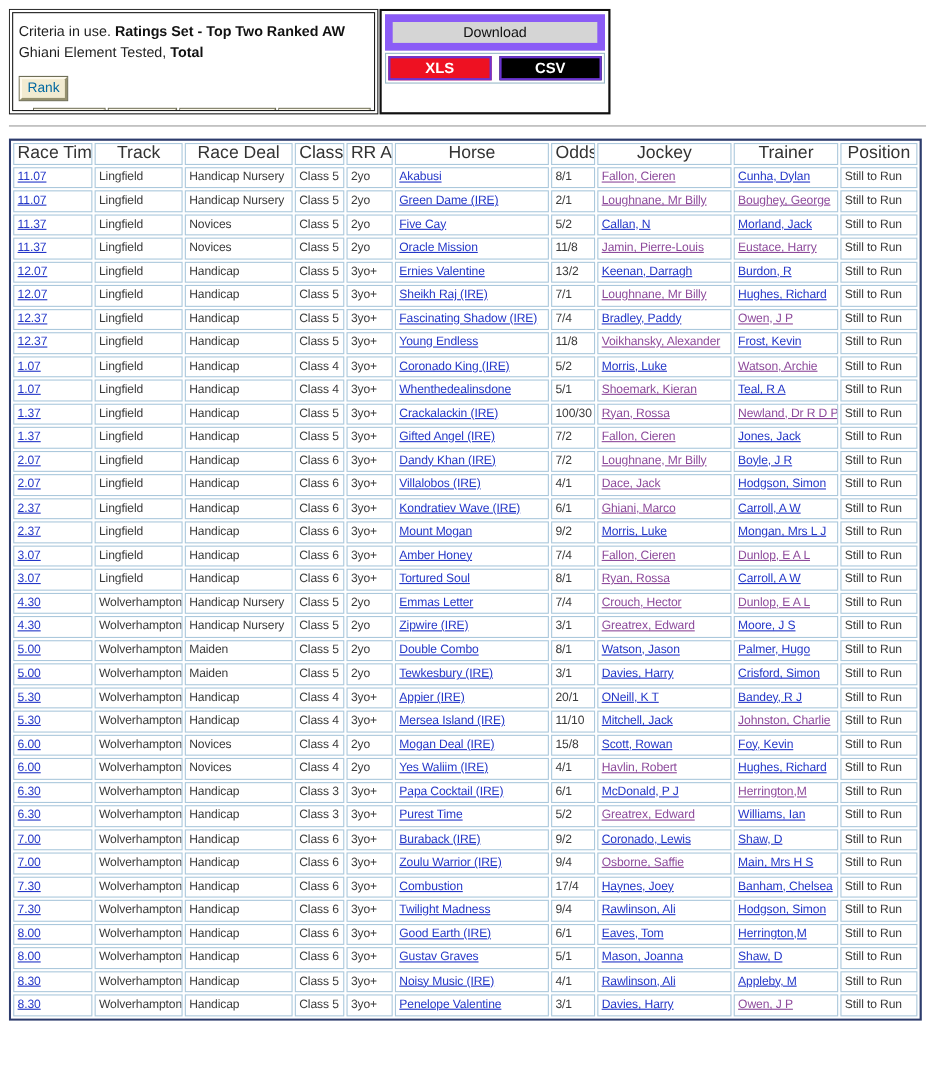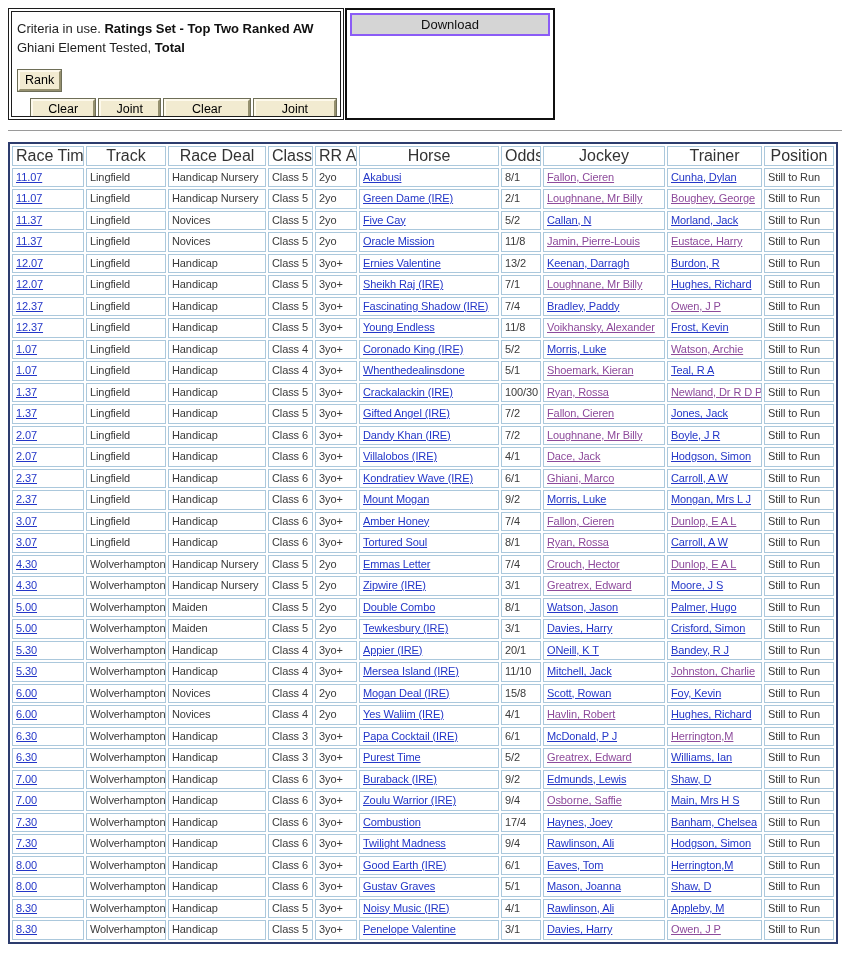--- a/index.html
+++ b/index.html
@@ -3,49 +3,49 @@
 <meta charset="utf-8">
 <style>
   html,body{background:#fff;}
   body{
     margin:8px;
     width:834px;
     font-family:"Liberation Sans",sans-serif;
     color:#3a3a3a;
   }
   
-  .top-section{display:flex;align-items:stretch;gap:1px;height:112px;}
+  .top-section{display:flex;align-items:stretch;gap:1px;height:96px;}
   .crit-box{
     width:336px;box-sizing:border-box;height:100%;
     border:1px solid #1c1c1c;padding:2px;background:#fff;
   }
   .crit-inner{
     border:1px solid #1c1c1c;height:100%;box-sizing:border-box;
     padding:5px 4px 4px;overflow:hidden;
   }
   .crit-text{
     font-size:13px;line-height:19px;color:#1e1e1e;margin:2px 1px 13px;
   }
   .crit-text b{color:#111;}
   .btn{
     background:var(--btnbg,#f2ebd1);
     border-width:2px;border-style:solid;
     border-color:#fdf9ec #95906f #95906f #fdf9ec;
     box-shadow:0 0 0 1px #6e6e57;
-    font-family:inherit;font-size:12.5px;color:#000000;
+    font-family:inherit;font-size:12.5px;color:#0369a1;
     padding:1px 5px;line-height:15px;cursor:pointer;
   }
   .rank-row{margin:0 0 8px 2px;}
   .btn-row{display:flex;gap:4px;margin-left:15px;}
   .dl-box{
     width:210px;box-sizing:border-box;height:100%;
     border:2px solid #101010;background:#fff;
   }
   .dl-head{
-    margin:3px 3px 2px;border:2px solid #8b5cf6;
+    margin:3px 3px 2px;border:7px solid #8b5cf6;
     background:var(--dlhead,#d5d5d5);
     text-align:center;font-size:13px;color:#101010;padding:2px 0;
   }
   .dl-btnrow{
     margin:0 3px;border:1px solid #98b8c8;
     display:flex;gap:7px;padding:2px;
   }
   .dl-btn{
     flex:1;border:2px solid var(--dlborder,#6b35d2);
     color:#fff;font-weight:bold;font-size:13.5px;
@@ -94,20 +94,24 @@
         <button class="btn">Clear Top</button>
         <button class="btn">Joint Top</button>
         <button class="btn">Clear Second</button>
         <button class="btn">Joint Second</button>
       </div>
     </div>
   </div>
 
   <div class="dl-box">
     <div class="dl-head">Download</div>
+    <div class="dl-btnrow">
+      <button class="dl-btn xls">XLS</button>
+      <button class="dl-btn csv">CSV</button>
+    </div>
   </div>
 
 </div>
 
 <hr class="divider">
 
 <table class="race">
   <colgroup>
     <col style="width:72px">
       <col style="width:80px">
@@ -500,21 +504,21 @@
   </tr>
 
   <tr>
     <td><a class="lnk">7.00</a></td>
     <td>Wolverhampton</td>
     <td>Handicap</td>
     <td>Class 6</td>
     <td>3yo+</td>
     <td><a class="lnk">Buraback (IRE)</a></td>
     <td>9/2</td>
-    <td><a class="lnk">Edmunds, Lewis</a></td>
+    <td><a class="lnk">Coronado, Lewis</a></td>
     <td><a class="lnk">Shaw, D</a></td>
     <td>Still to Run</td>
   </tr>
 
   <tr>
     <td><a class="lnk">7.00</a></td>
     <td>Wolverhampton</td>
     <td>Handicap</td>
     <td>Class 6</td>
     <td>3yo+</td>

